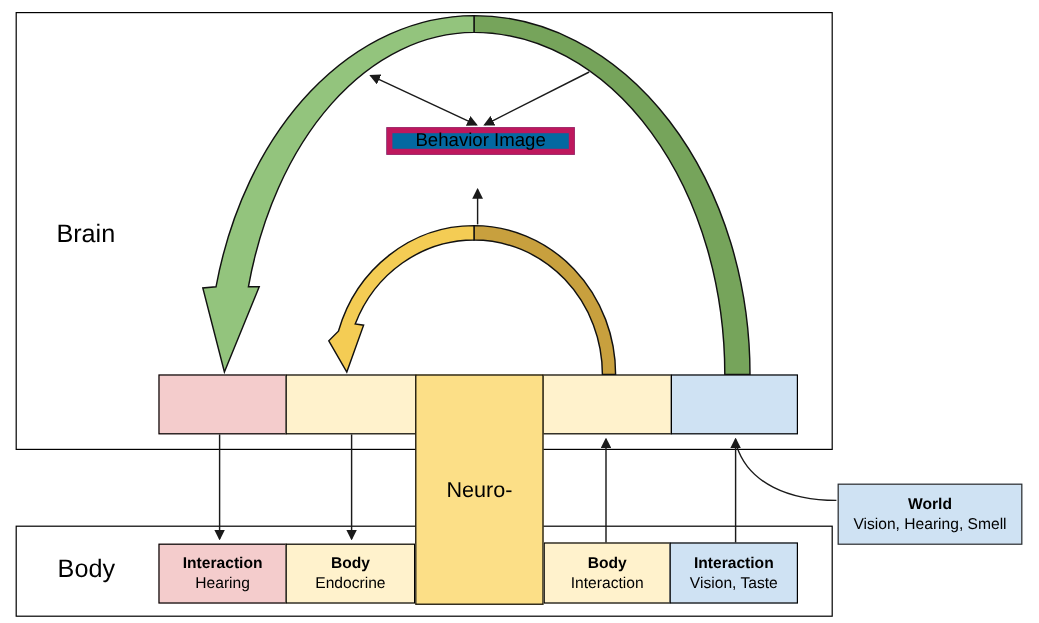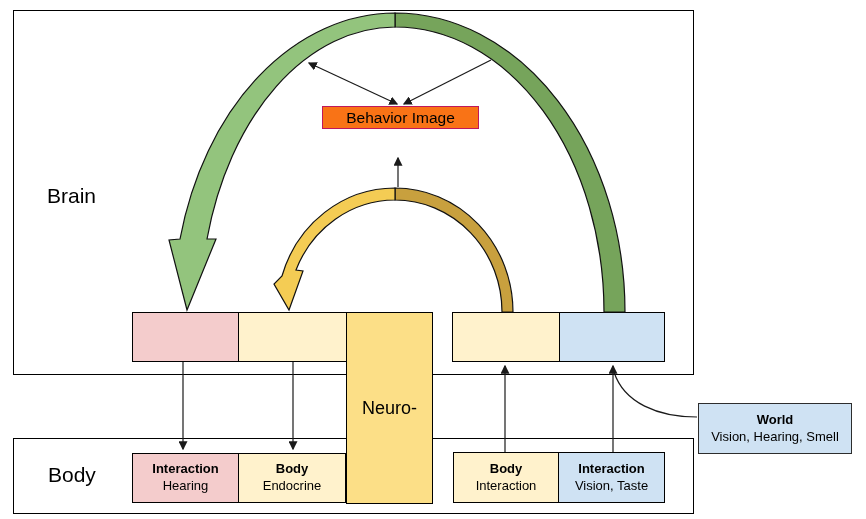--- a/index.html
+++ b/index.html
@@ -11,42 +11,42 @@
   .region-label{position:absolute;font-size:21px;z-index:2;margin-left:20px;}
   .cell{position:absolute;border:1px solid #000;box-sizing:border-box;z-index:3;}
   .pink{background:#F4CCCC;}
   .cream{background:#FFF2CC;}
   .blue{background:#CFE2F3;}
   .gold{background:#FCDF87;}
   .two-line{display:flex;flex-direction:column;align-items:center;justify-content:center;text-align:center;font-size:13px;line-height:1.3;}
   .two-line .t{font-weight:bold;}
   .ne-box{font-size:18px;line-height:1.35;display:flex;flex-direction:column;align-items:center;justify-content:center;text-align:center;}
   .img-box{position:absolute;z-index:4;box-sizing:border-box;background:#fff;}
-  .img-row{box-sizing:border-box;border:1px solid #be185d;height:23px;display:flex;align-items:center;justify-content:center;font-size:15.5px;background:#f97316;}
+  .img-row{box-sizing:border-box;border:5px solid #be185d;height:23px;display:flex;align-items:center;justify-content:center;font-size:15.5px;background:#0369a1;}
   .img-row + .img-row{margin-top:-1px;}
   .world{z-index:3;border:1px solid #2d2d2d;}
   svg.overlay{position:absolute;left:0;top:0;z-index:5;pointer-events:none;}
 </style>
 </head>
 <body>
 
 <div class="canvas">
 
   <div class="frame" style="left:13px;top:10px;width:681px;height:365px;"></div>
   <div class="region-label" style="left:27px;top:184px;">Brain</div>
 
   <div class="frame" style="left:13px;top:438px;width:681px;height:76px;"></div>
   <div class="region-label" style="left:28px;top:463px;">Body</div>
 
   <div class="cell pink" style="left:132px;top:312px;width:107px;height:50px;"></div>
   <div class="cell cream" style="left:238px;top:312px;width:109px;height:50px;"></div>
   <div class="cell cream" style="left:452px;top:312px;width:108px;height:50px;"></div>
   <div class="cell blue" style="left:559px;top:312px;width:106px;height:50px;"></div>
 
-  <div class="cell gold ne-box" style="left:346px;top:312px;width:87px;height:192px;">
+  <div class="cell gold ne-box" style="left:346px;top:312px;width:107px;height:192px;">
     <div>Neuro-</div>
   </div>
 
   <div class="img-box" style="left:322px;top:106px;width:157px;">
     <div class="img-row">Behavior Image</div>
   </div>
 
   <div class="cell pink two-line" style="left:132px;top:453px;width:107px;height:50px;">
     <div class="t">Interaction</div>
     <div class="s">Hearing</div>

